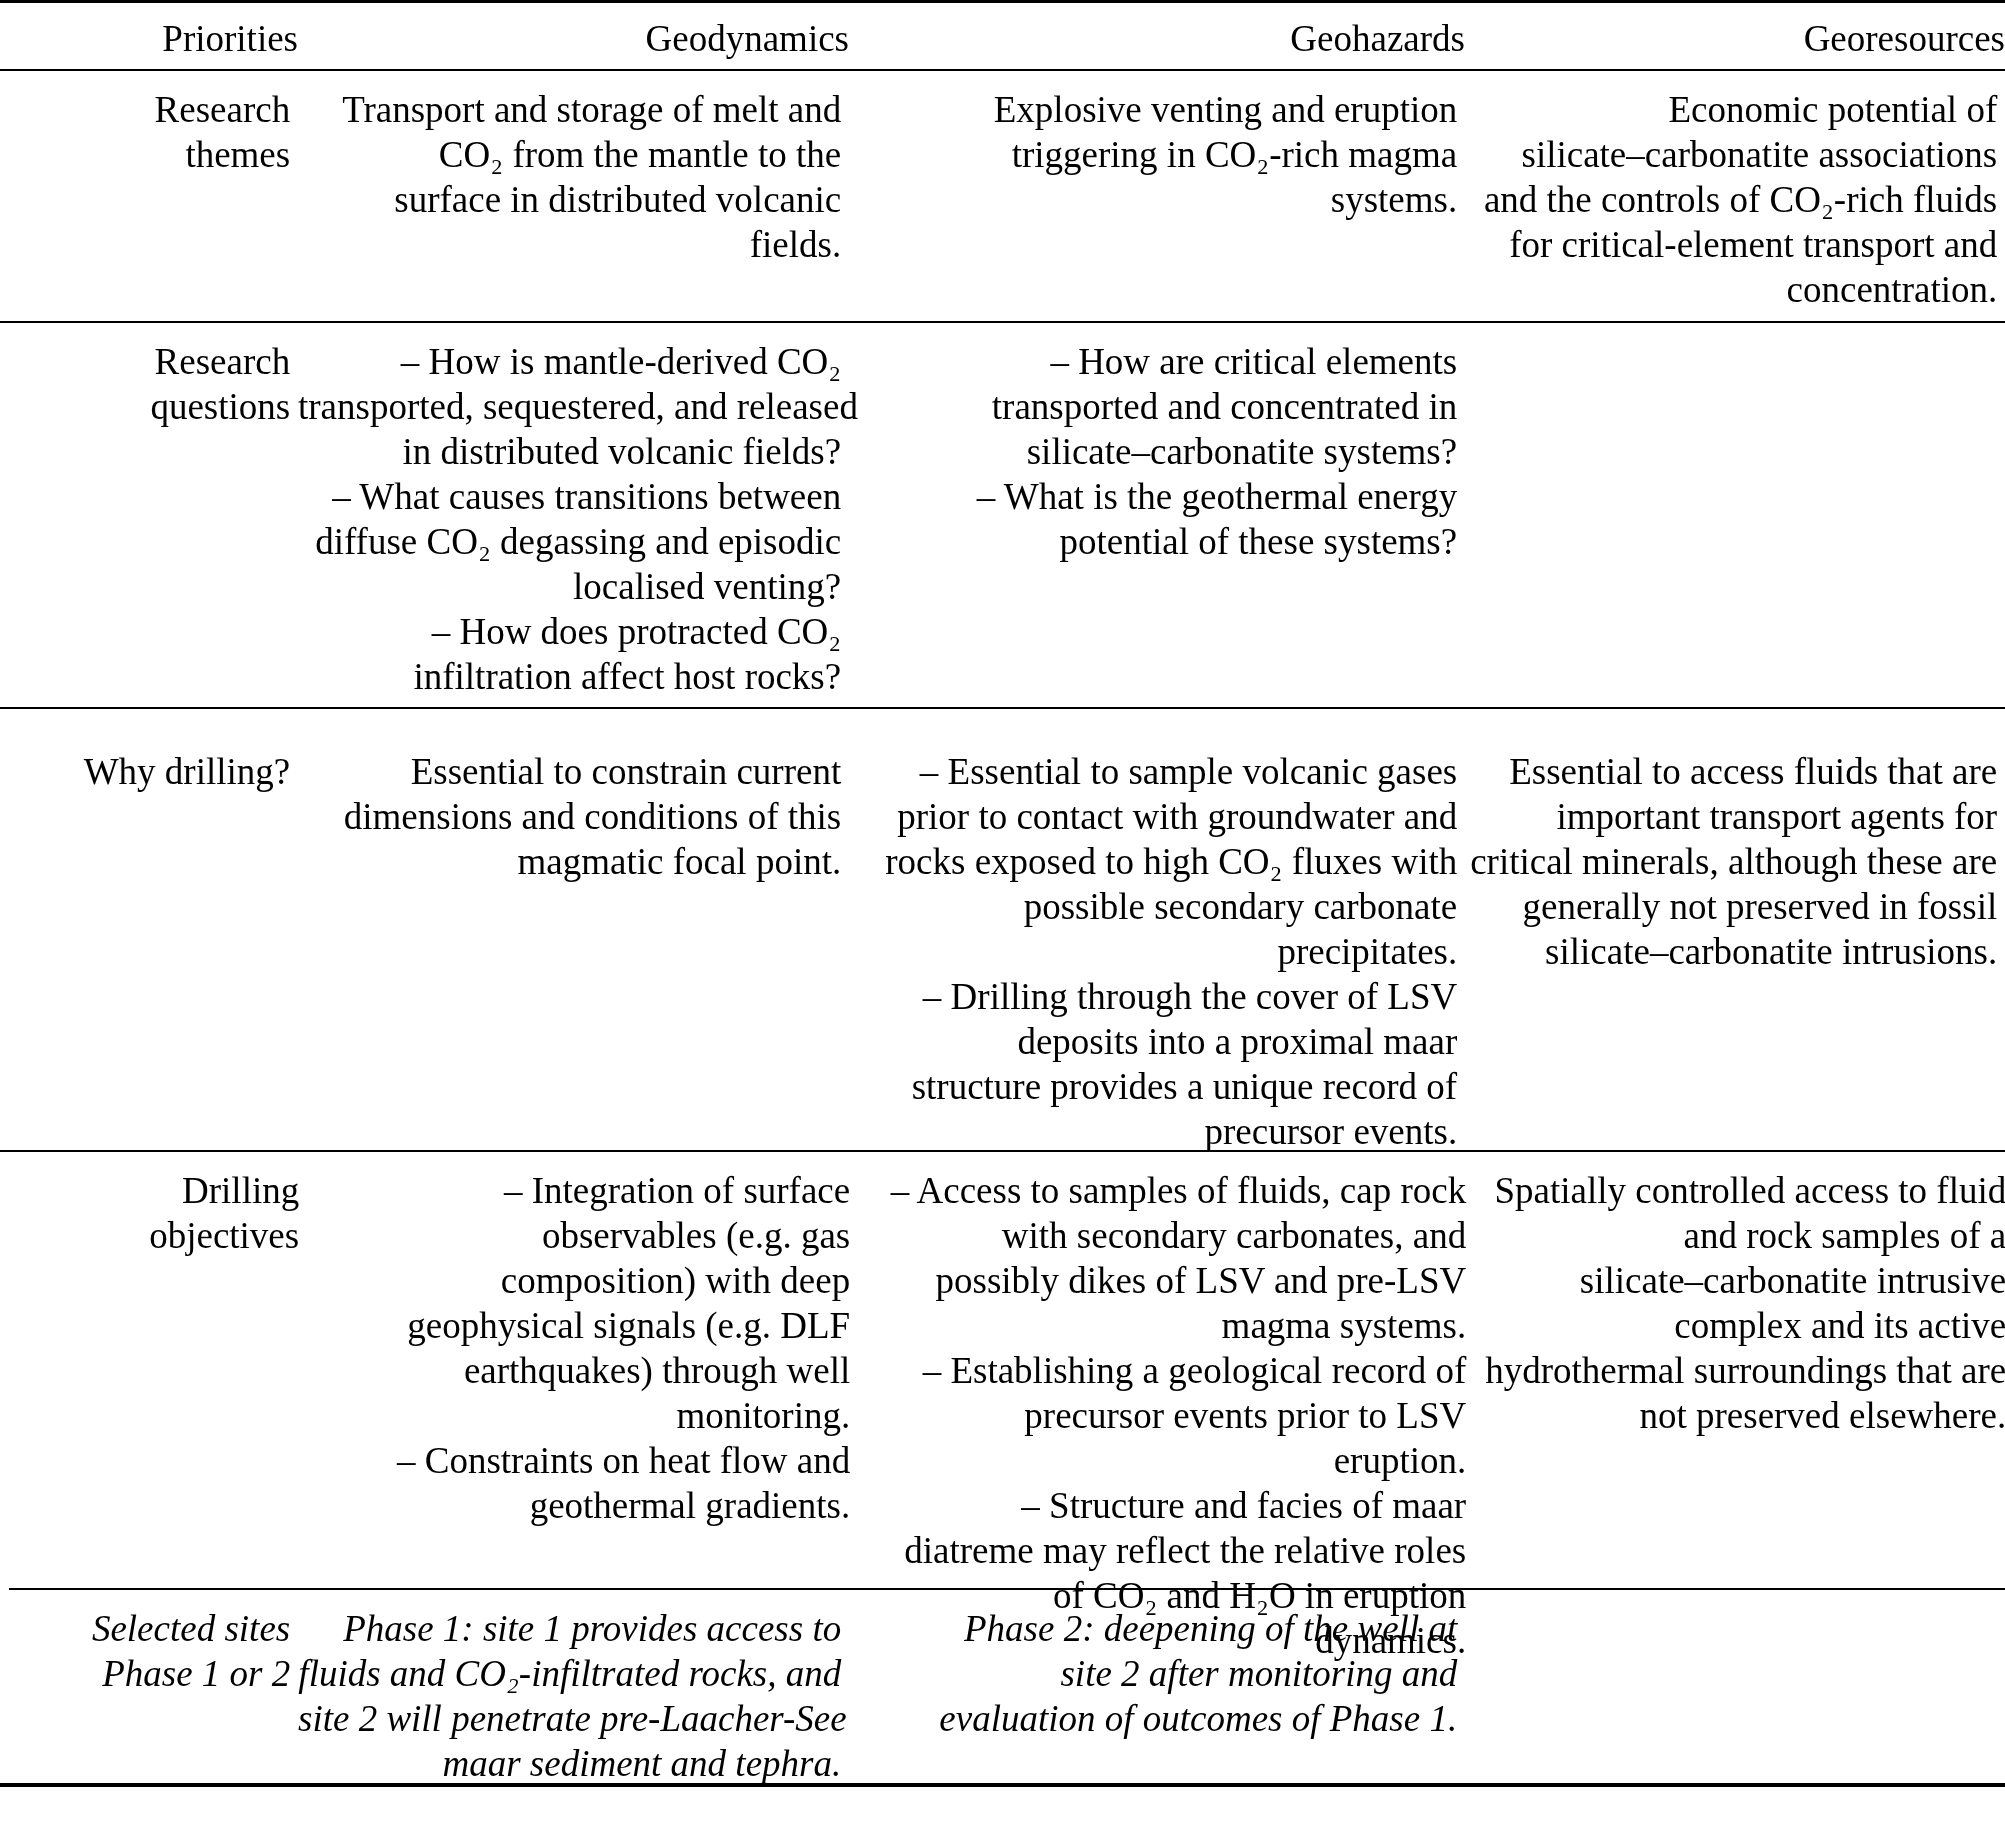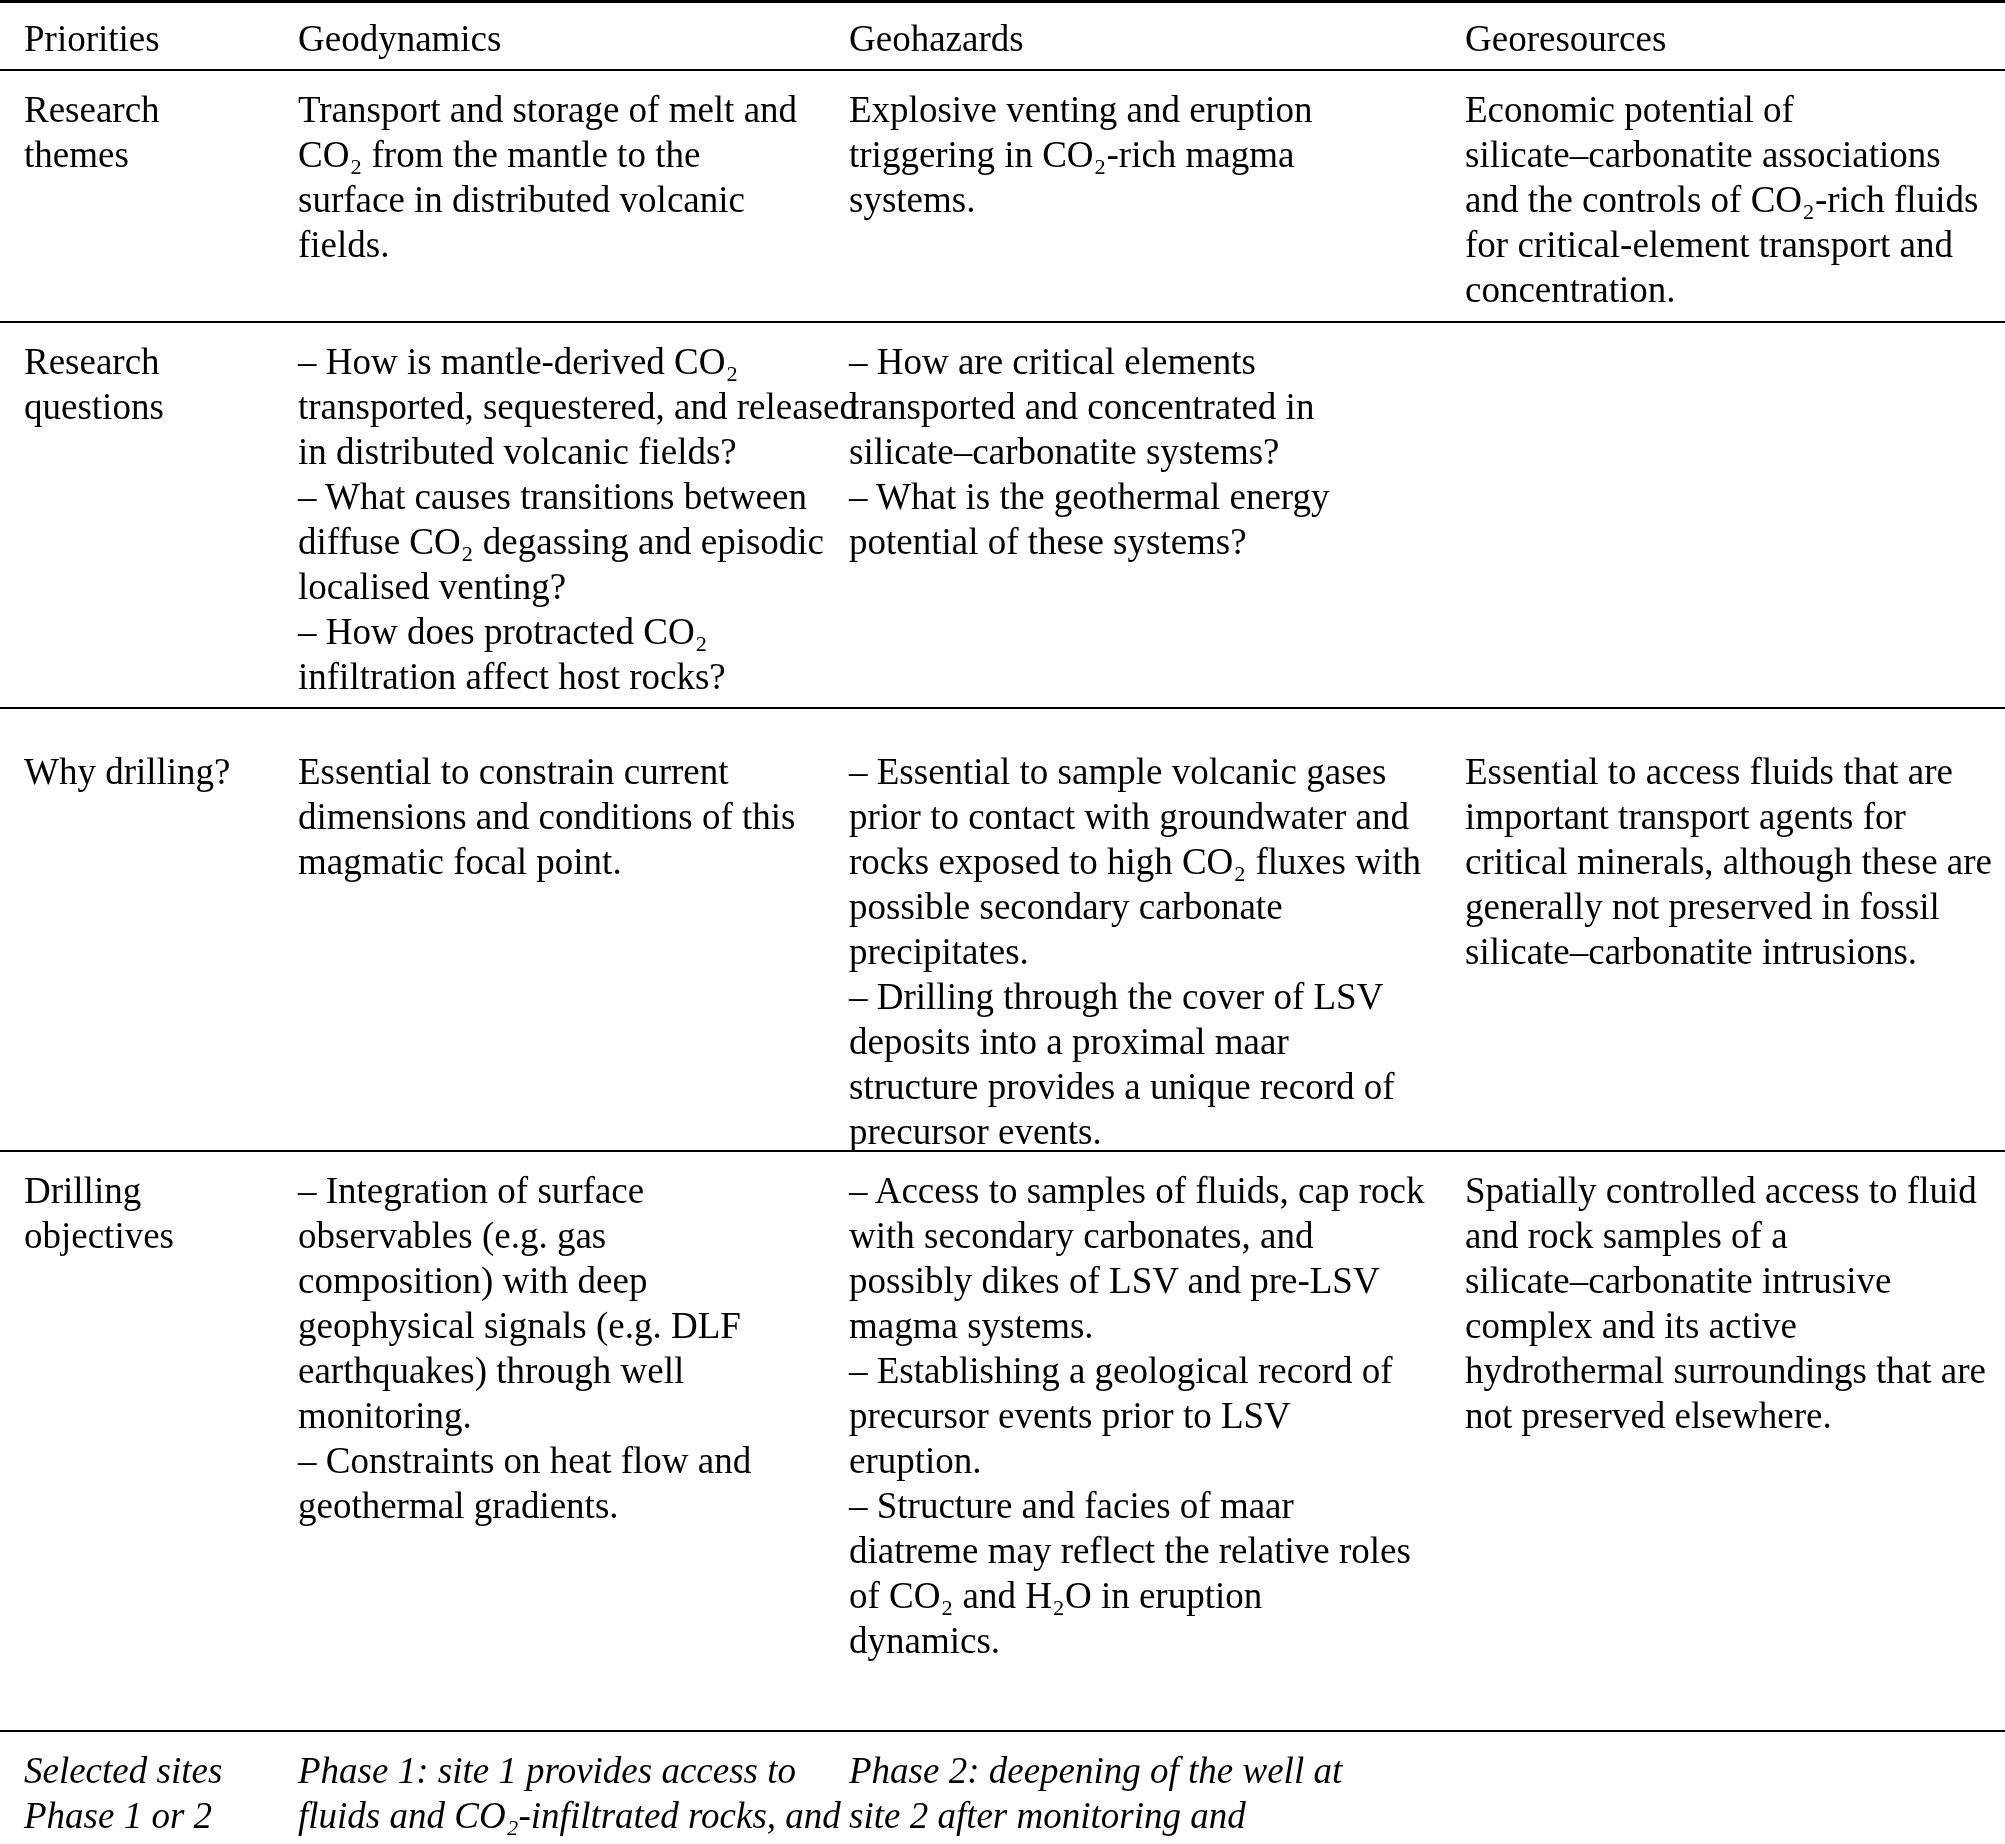--- a/index.html
+++ b/index.html
@@ -19,26 +19,27 @@
     box-sizing: border-box;
     border-top: 3.9px solid #000;
     background: #fff;
   }
   .trow {
     display: grid;
     grid-template-columns: 274px 551px 616px 540px;
     box-sizing: border-box;
     padding-left: 24px;
     border-bottom: 2.9px solid #000;
+    text-align: right;
   }
   .r-head { height: 68px; }
   .r0 { height: 252px; }
   .r1 { height: 386px; }
   .r2 { height: 419px; margin-top: 24px; }
-  .r3 { height: 580px; }
+  .r3 { height: 438px; margin-left: 9px; }
   .r4 { height: 197px; border-bottom-width: 4.9px; font-style: italic; }
   .cell {
     box-sizing: border-box;
     padding-top: 15.5px;
     padding-right: 7.8px;
     font-size: 37px;
     line-height: 45px;
     white-space: pre;
     overflow: visible;
   }

